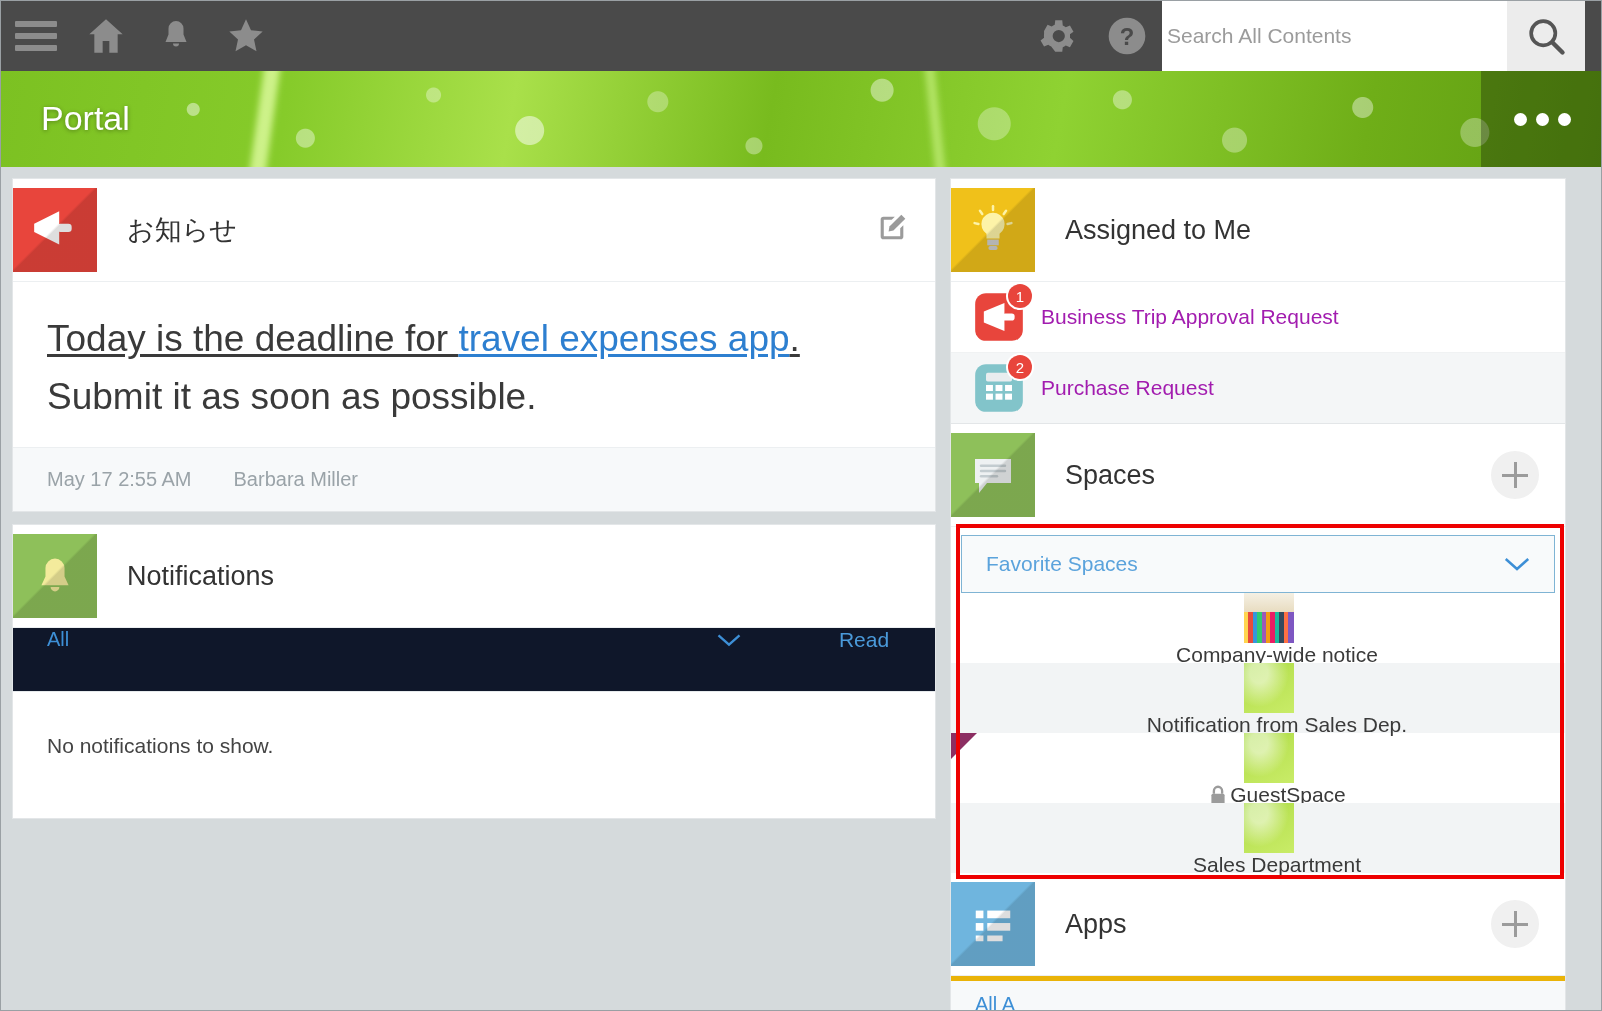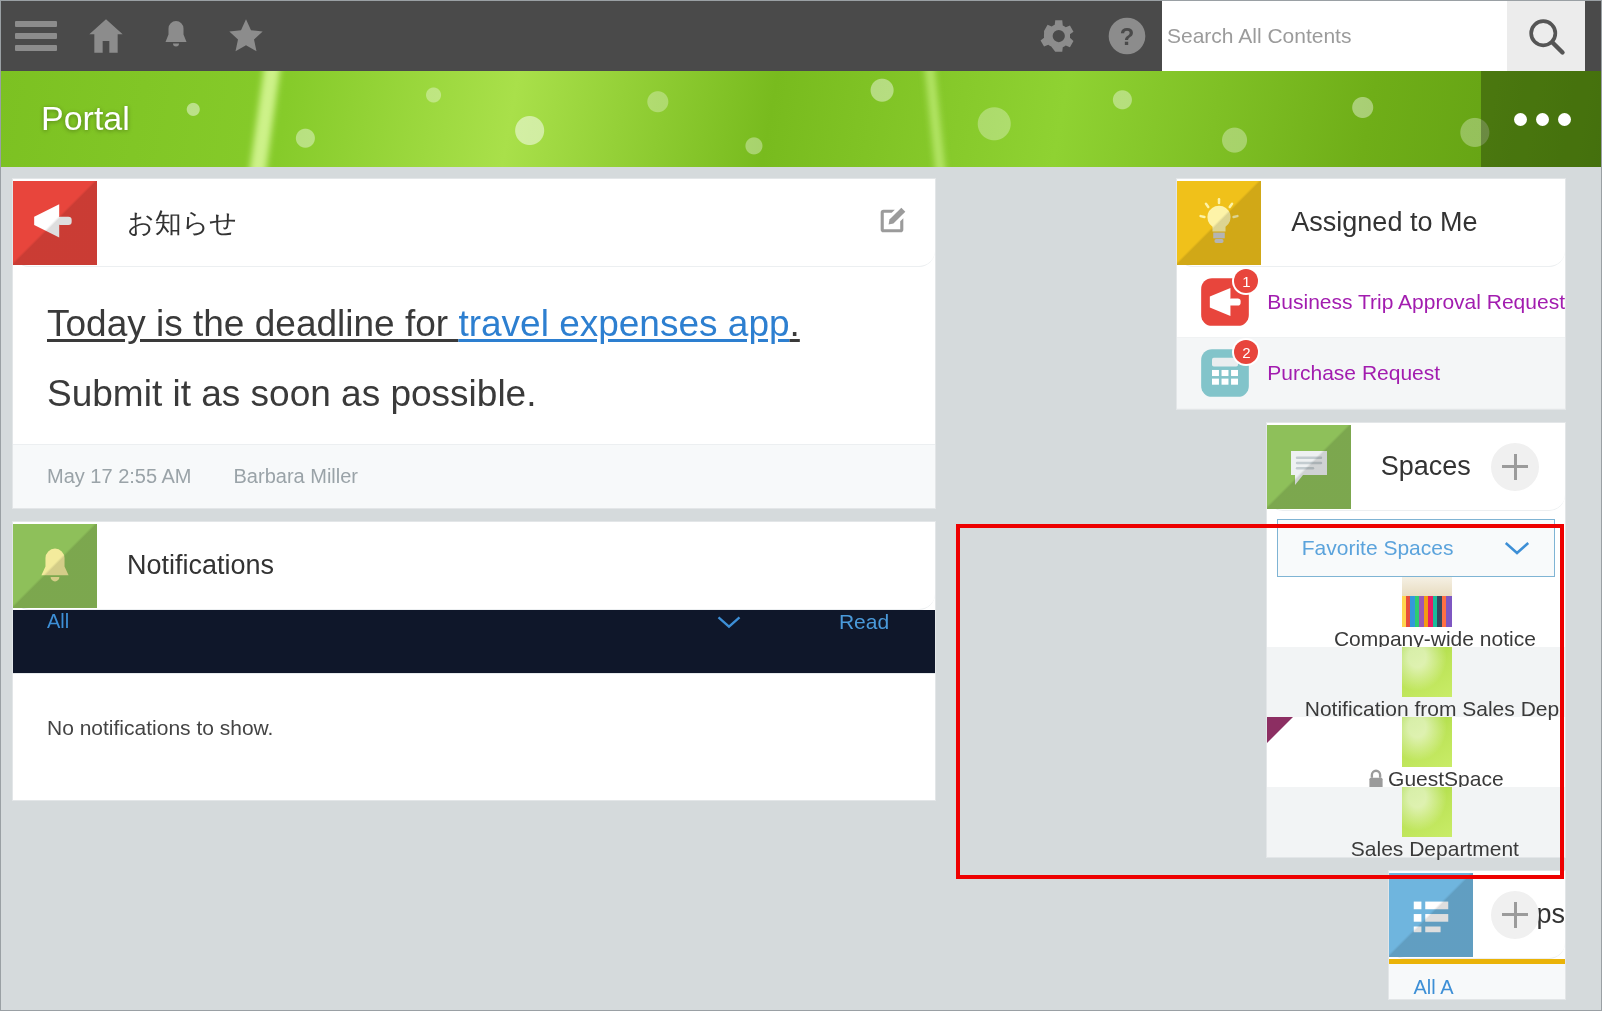--- a/index.html
+++ b/index.html
@@ -105,28 +105,27 @@
   .banner-menu i { width: 13px; height: 13px; border-radius: 50%; background: #fff; display: block; }
 
   
   .content {
     position: absolute; left: 0; top: 166px;
     width: 1602px; height: 845px;
     padding: 12px;
     display: flex; gap: 16px;
   }
   .col-left { width: 922px; display: flex; flex-direction: column; gap: 14px; }
-  .col-right { width: 614px; display: flex; flex-direction: column; gap: 14px; position: relative; align-items: flex-end; }
+  .col-right { width: 614px; display: flex; flex-direction: column; position: relative; }
 
   .portlet { background: #fff; box-shadow: 0 0 0 1px #e3e6e8; }
   .p-head {
     display: flex; align-items: center;
-    height: 88px; position: relative;
+    height: 103px; position: relative;
     border-bottom: 1px solid #eceff1;
-    border-radius: 16px;
   }
   .p-ico {
     width: 84px; height: 84px;
     display: flex; align-items: center; justify-content: center;
     position: relative; overflow: hidden; flex: none;
   }
   .p-ico .shadow {
     position: absolute; left: 0; top: 0; width: 100%; height: 100%;
     background: linear-gradient(135deg, rgba(0,0,0,0) 48%, rgba(0,0,0,.13) 50%);
   }
@@ -144,21 +143,21 @@
     content: ""; position: absolute; background: #9b9b9b;
   }
   .plus-btn::before { width: 26px; height: 3px; }
   .plus-btn::after { width: 3px; height: 26px; }
 
   
   .ann-body { padding: 30px 34px 24px 34px; }
   .ann-line1 { font-size: 37px; line-height: 1.45; color: #3a3a3a; }
   .ann-link { color: #2d7fd0; }
   .u { text-decoration: underline; text-underline-offset: 3px; }
-  .ann-line2 { font-size: 37px; line-height: 1.45; color: #3a3a3a; margin-top: 16px; }
+  .ann-line2 { font-size: 37px; line-height: 1.45; color: #3a3a3a; margin-top: 4px; }
   .ann-foot {
     background: #f7f9fa; border-top: 1px solid #eceff1;
     padding: 20px 34px; display: flex; gap: 42px;
     font-size: 20px; color: #9aa3a8; align-items: flex-end;
   }
 
   
   .notif-bar {
     background: #0f172a; border-bottom: 1px solid #e6eaec;
     height: 64px; display: flex; align-items: flex-start; gap: 28px;

